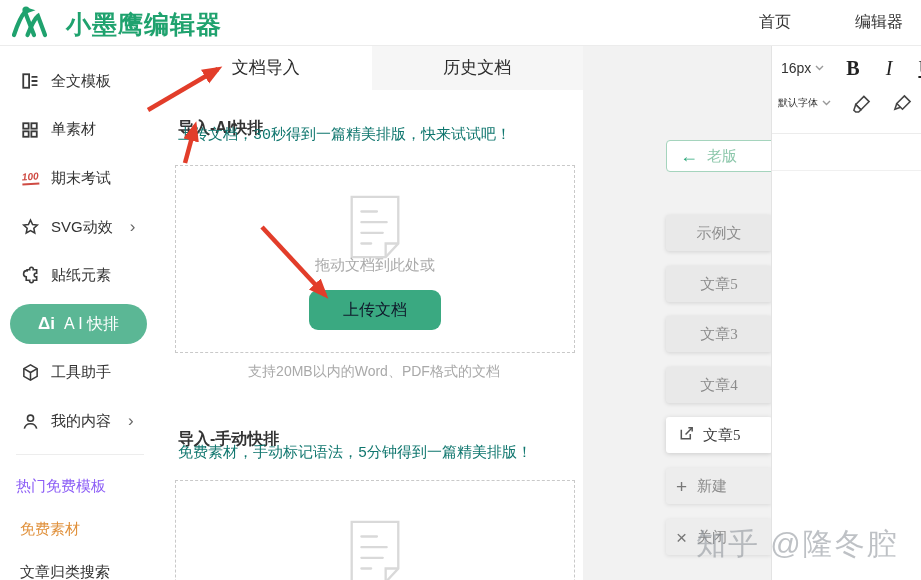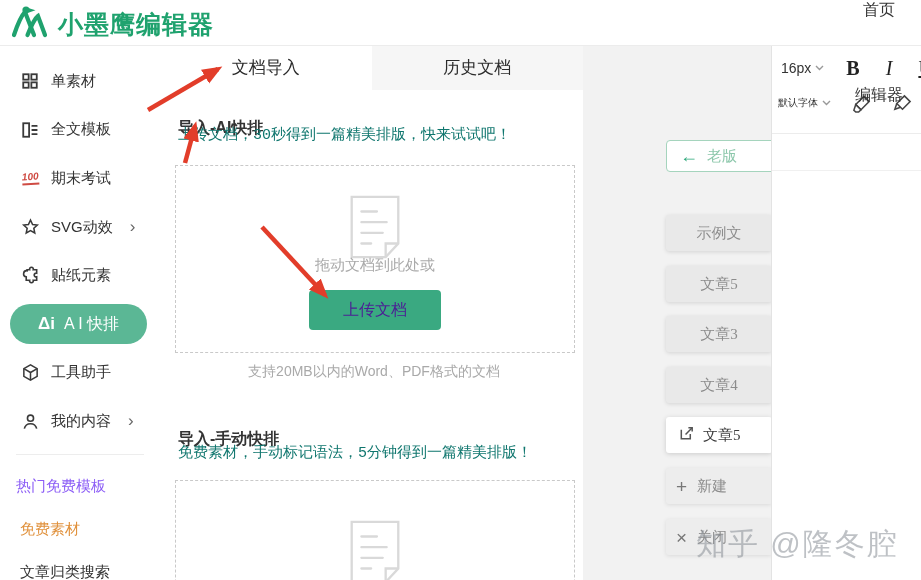--- a/index.html
+++ b/index.html
@@ -3,23 +3,23 @@
 <meta charset="utf-8">
 <style>
   html,body{margin:0;padding:0;}
   body{
     width:921px;height:580px;overflow:hidden;position:relative;
     background:#ffffff;font-family:"Liberation Sans","DejaVu Sans",sans-serif;
     -webkit-font-smoothing:antialiased;
   }
   
   .topbar{position:absolute;left:0;top:0;width:921px;height:45px;background:#fff;border-bottom:1px solid #ececec;z-index:30;}
-  .logo{position:absolute;left:10px;top:4px;display:flex;align-items:center;gap:8px;cursor:pointer;}
+  .logo{position:absolute;left:10px;top:4px;display:flex;align-items:center;gap:16px;cursor:pointer;}
   .logo-text{font-size:25px;font-weight:bold;color:#1fa26e;letter-spacing:1px;}
-  .topnav{position:absolute;right:18px;top:0;height:45px;display:flex;align-items:center;gap:64px;flex-direction:column;}
+  .topnav{position:absolute;right:18px;top:0;height:45px;display:flex;align-items:center;gap:64px;}
   .nav-item{font-size:16px;color:#333;cursor:pointer;}
   
   .sidebar{position:absolute;left:0;top:45px;width:160px;height:535px;background:#fff;z-index:20;}
   #sidebar-items{padding-top:12px;}
   .side-item{height:48.6px;display:flex;align-items:center;gap:11px;padding-left:20px;font-size:15px;color:#333;cursor:pointer;}
   .side-item .icon{width:20px;height:20px;display:flex;align-items:center;justify-content:center;flex:0 0 20px;}
   .side-item-active{padding-left:0;}
   .ai-pill{margin-left:10px;width:137px;height:40px;border-radius:20px;background:#5bb795;color:#fff;display:flex;align-items:center;justify-content:center;gap:9px;font-size:16px;cursor:pointer;}
   .ai-glyph{font-size:17px;font-weight:bold;color:#fff;font-style:normal;}
   .chev{margin-left:6px;color:#666;font-size:17px;}
@@ -32,21 +32,21 @@
   .mtabs{display:flex;height:45px;}
   .mtab{flex:1;text-align:center;line-height:45px;font-size:17px;color:#2b2b2b;cursor:pointer;background:#f6f6f6;}
   .mtab.active{background:#fff;}
   .sec-title{position:absolute;left:18px;font-size:16px;font-weight:bold;color:#333;}
   .sec-sub{position:absolute;left:18px;font-size:15px;color:#0f766e;font-family:Liberation Mono, monospace;}
   .dropbox{position:absolute;left:15px;width:398px;border:1px dashed #c9c9c9;background:#fff;}
   .box1{top:120px;height:186px;}
   .box2{top:435px;height:190px;}
   .doc-icon-wrap{position:absolute;left:0;width:100%;display:flex;justify-content:center;}
   .drop-hint{position:absolute;left:0;width:100%;text-align:center;font-size:15px;color:#a9a9a9;}
-  .upload-btn{position:absolute;left:133px;top:124px;width:132px;height:40px;background:#3aa981;color:#4c1d95;font-size:16px;border:none;border-radius:4px;cursor:pointer;}
+  .upload-btn{position:absolute;left:133px;top:124px;width:132px;height:40px;background:#3aa981;color:#0f172a;font-size:16px;border:none;border-radius:9px;cursor:pointer;}
   .upload-note{position:absolute;left:15px;top:318px;width:398px;text-align:center;font-size:14px;color:#a9a9a9;}
   
   .overlay{position:absolute;left:583px;top:45px;width:188px;height:535px;background:#f2f2f2;overflow:hidden;z-index:10;}
   .back-btn{position:absolute;left:83px;top:95px;width:112px;height:32px;background:#fff;border:1px solid #a5d4bd;border-radius:4px;display:flex;align-items:center;gap:9px;padding-left:13px;cursor:pointer;box-sizing:border-box;}
   .back-arrow{color:#2fa97c;font-size:18px;font-weight:bold;line-height:1;}
   .back-label{color:#8cc7ab;font-size:15px;}
   .doc-tab{position:absolute;left:83px;width:106px;height:36px;border-radius:3px;background:#e9e9e9;box-shadow:0 1px 4px rgba(0,0,0,0.13);color:#8c8c8c;font-size:15px;display:flex;align-items:center;justify-content:center;cursor:pointer;font-family:Liberation Serif, serif;}
   .doc-tab.active{background:#fff;color:#3c3c3c;justify-content:flex-start;padding-left:12px;gap:8px;box-sizing:border-box;box-shadow:0 1px 5px rgba(0,0,0,0.16);}
   .doc-row{position:absolute;left:83px;width:106px;height:36px;border-radius:3px;background:#ededed;box-shadow:0 1px 4px rgba(0,0,0,0.10);color:#8c8c8c;font-size:15px;display:flex;align-items:center;gap:10px;padding-left:10px;cursor:pointer;box-sizing:border-box;}
   .row-glyph{font-size:19px;color:#777;line-height:1;}
@@ -88,36 +88,36 @@
       <div class="nav-item">首页</div>
       <div class="nav-item">编辑器</div>
     </nav>
 </div>
 
 <aside class="sidebar">
   <div id="sidebar-items">
       <div class="side-item">
         <span class="icon">
           <svg width="18" height="18" viewBox="0 0 20 20" fill="none" stroke="#3a3a3a" stroke-width="2">
+            <rect x="2.5" y="2.5" width="6.5" height="15"></rect>
+            <path d="M12.5 5.5h5M12.5 10h5M12.5 14.5h5" stroke-linecap="round"></path>
+          </svg>
+        </span>
+        <span class="side-label">全文模板</span>
+      </div>
+      <div class="side-item">
+        <span class="icon">
+          <svg width="18" height="18" viewBox="0 0 20 20" fill="none" stroke="#3a3a3a" stroke-width="2">
             <rect x="2.5" y="2.5" width="6" height="6"></rect>
             <rect x="11.5" y="2.5" width="6" height="6"></rect>
             <rect x="2.5" y="11.5" width="6" height="6"></rect>
             <rect x="11.5" y="11.5" width="6" height="6"></rect>
           </svg>
         </span>
         <span class="side-label">单素材</span>
-      </div>
-      <div class="side-item">
-        <span class="icon">
-          <svg width="18" height="18" viewBox="0 0 20 20" fill="none" stroke="#3a3a3a" stroke-width="2">
-            <rect x="2.5" y="2.5" width="6.5" height="15"></rect>
-            <path d="M12.5 5.5h5M12.5 10h5M12.5 14.5h5" stroke-linecap="round"></path>
-          </svg>
-        </span>
-        <span class="side-label">全文模板</span>
       </div>
       <div class="side-item">
         <span class="icon">
           <span class="h100">100</span>
         </span>
         <span class="side-label">期末考试</span>
       </div>
       <div class="side-item">
         <span class="icon">
           <svg width="19" height="19" viewBox="0 0 20 20" fill="none" stroke="#3a3a3a" stroke-width="1.6">

